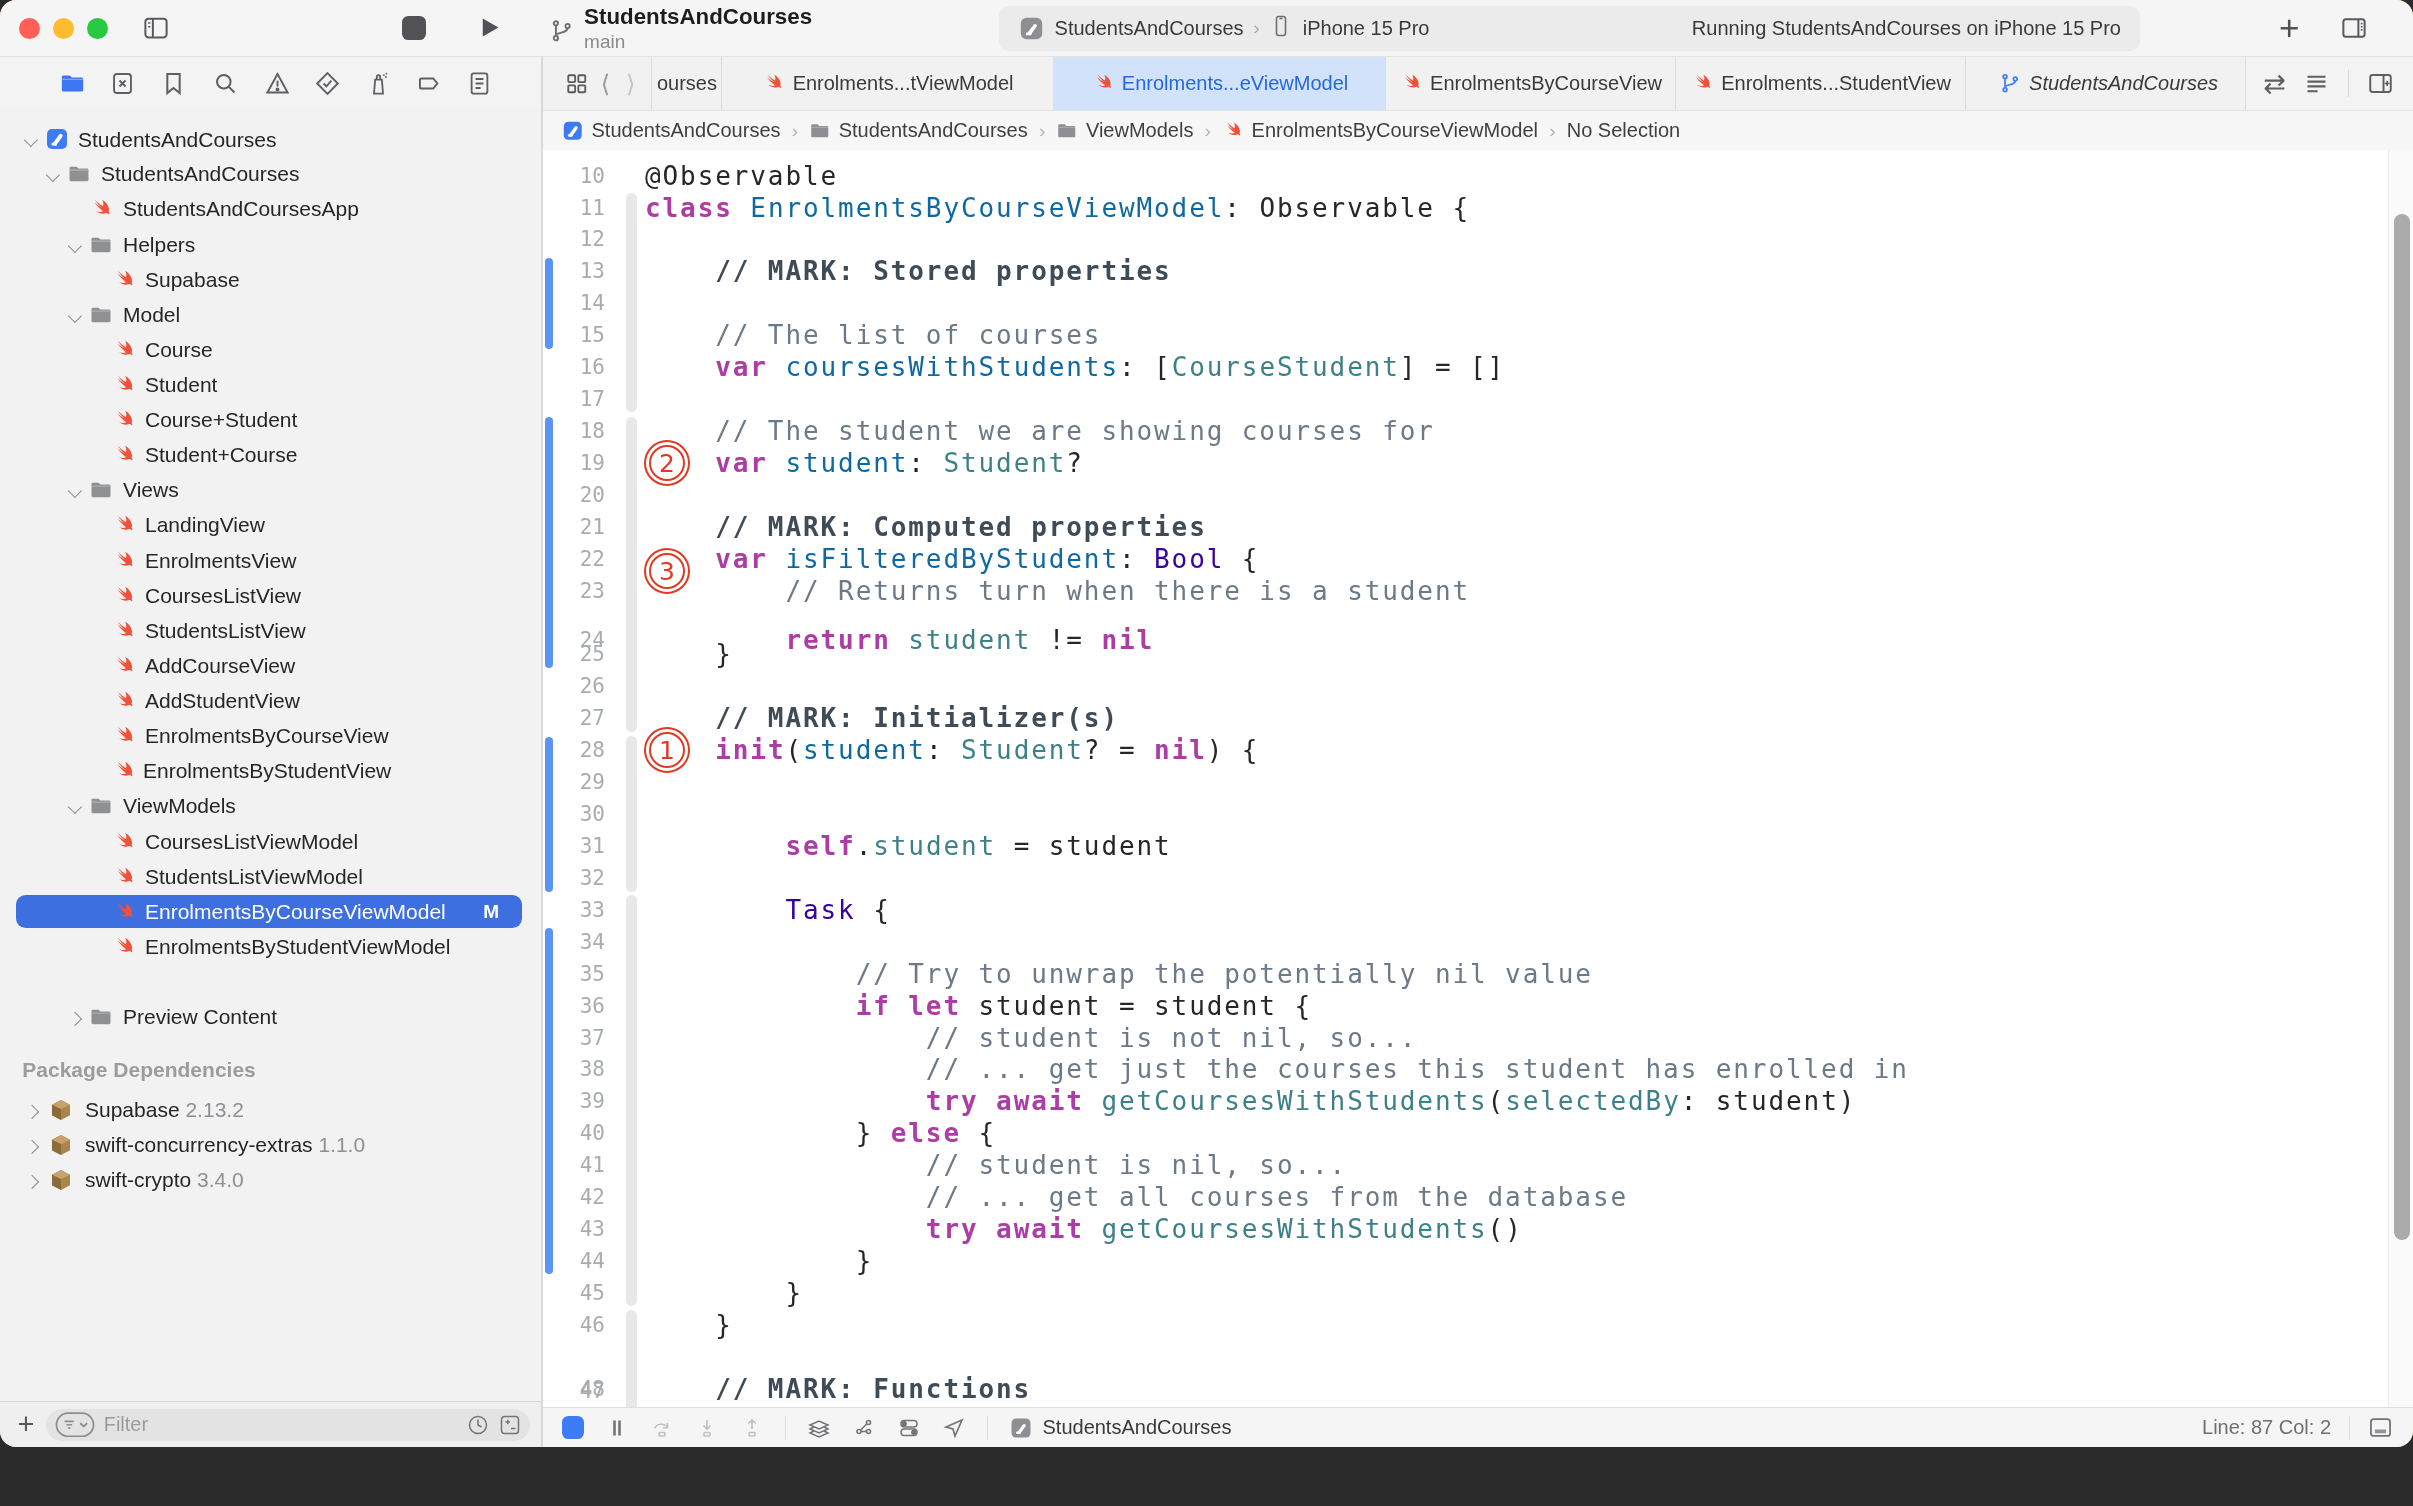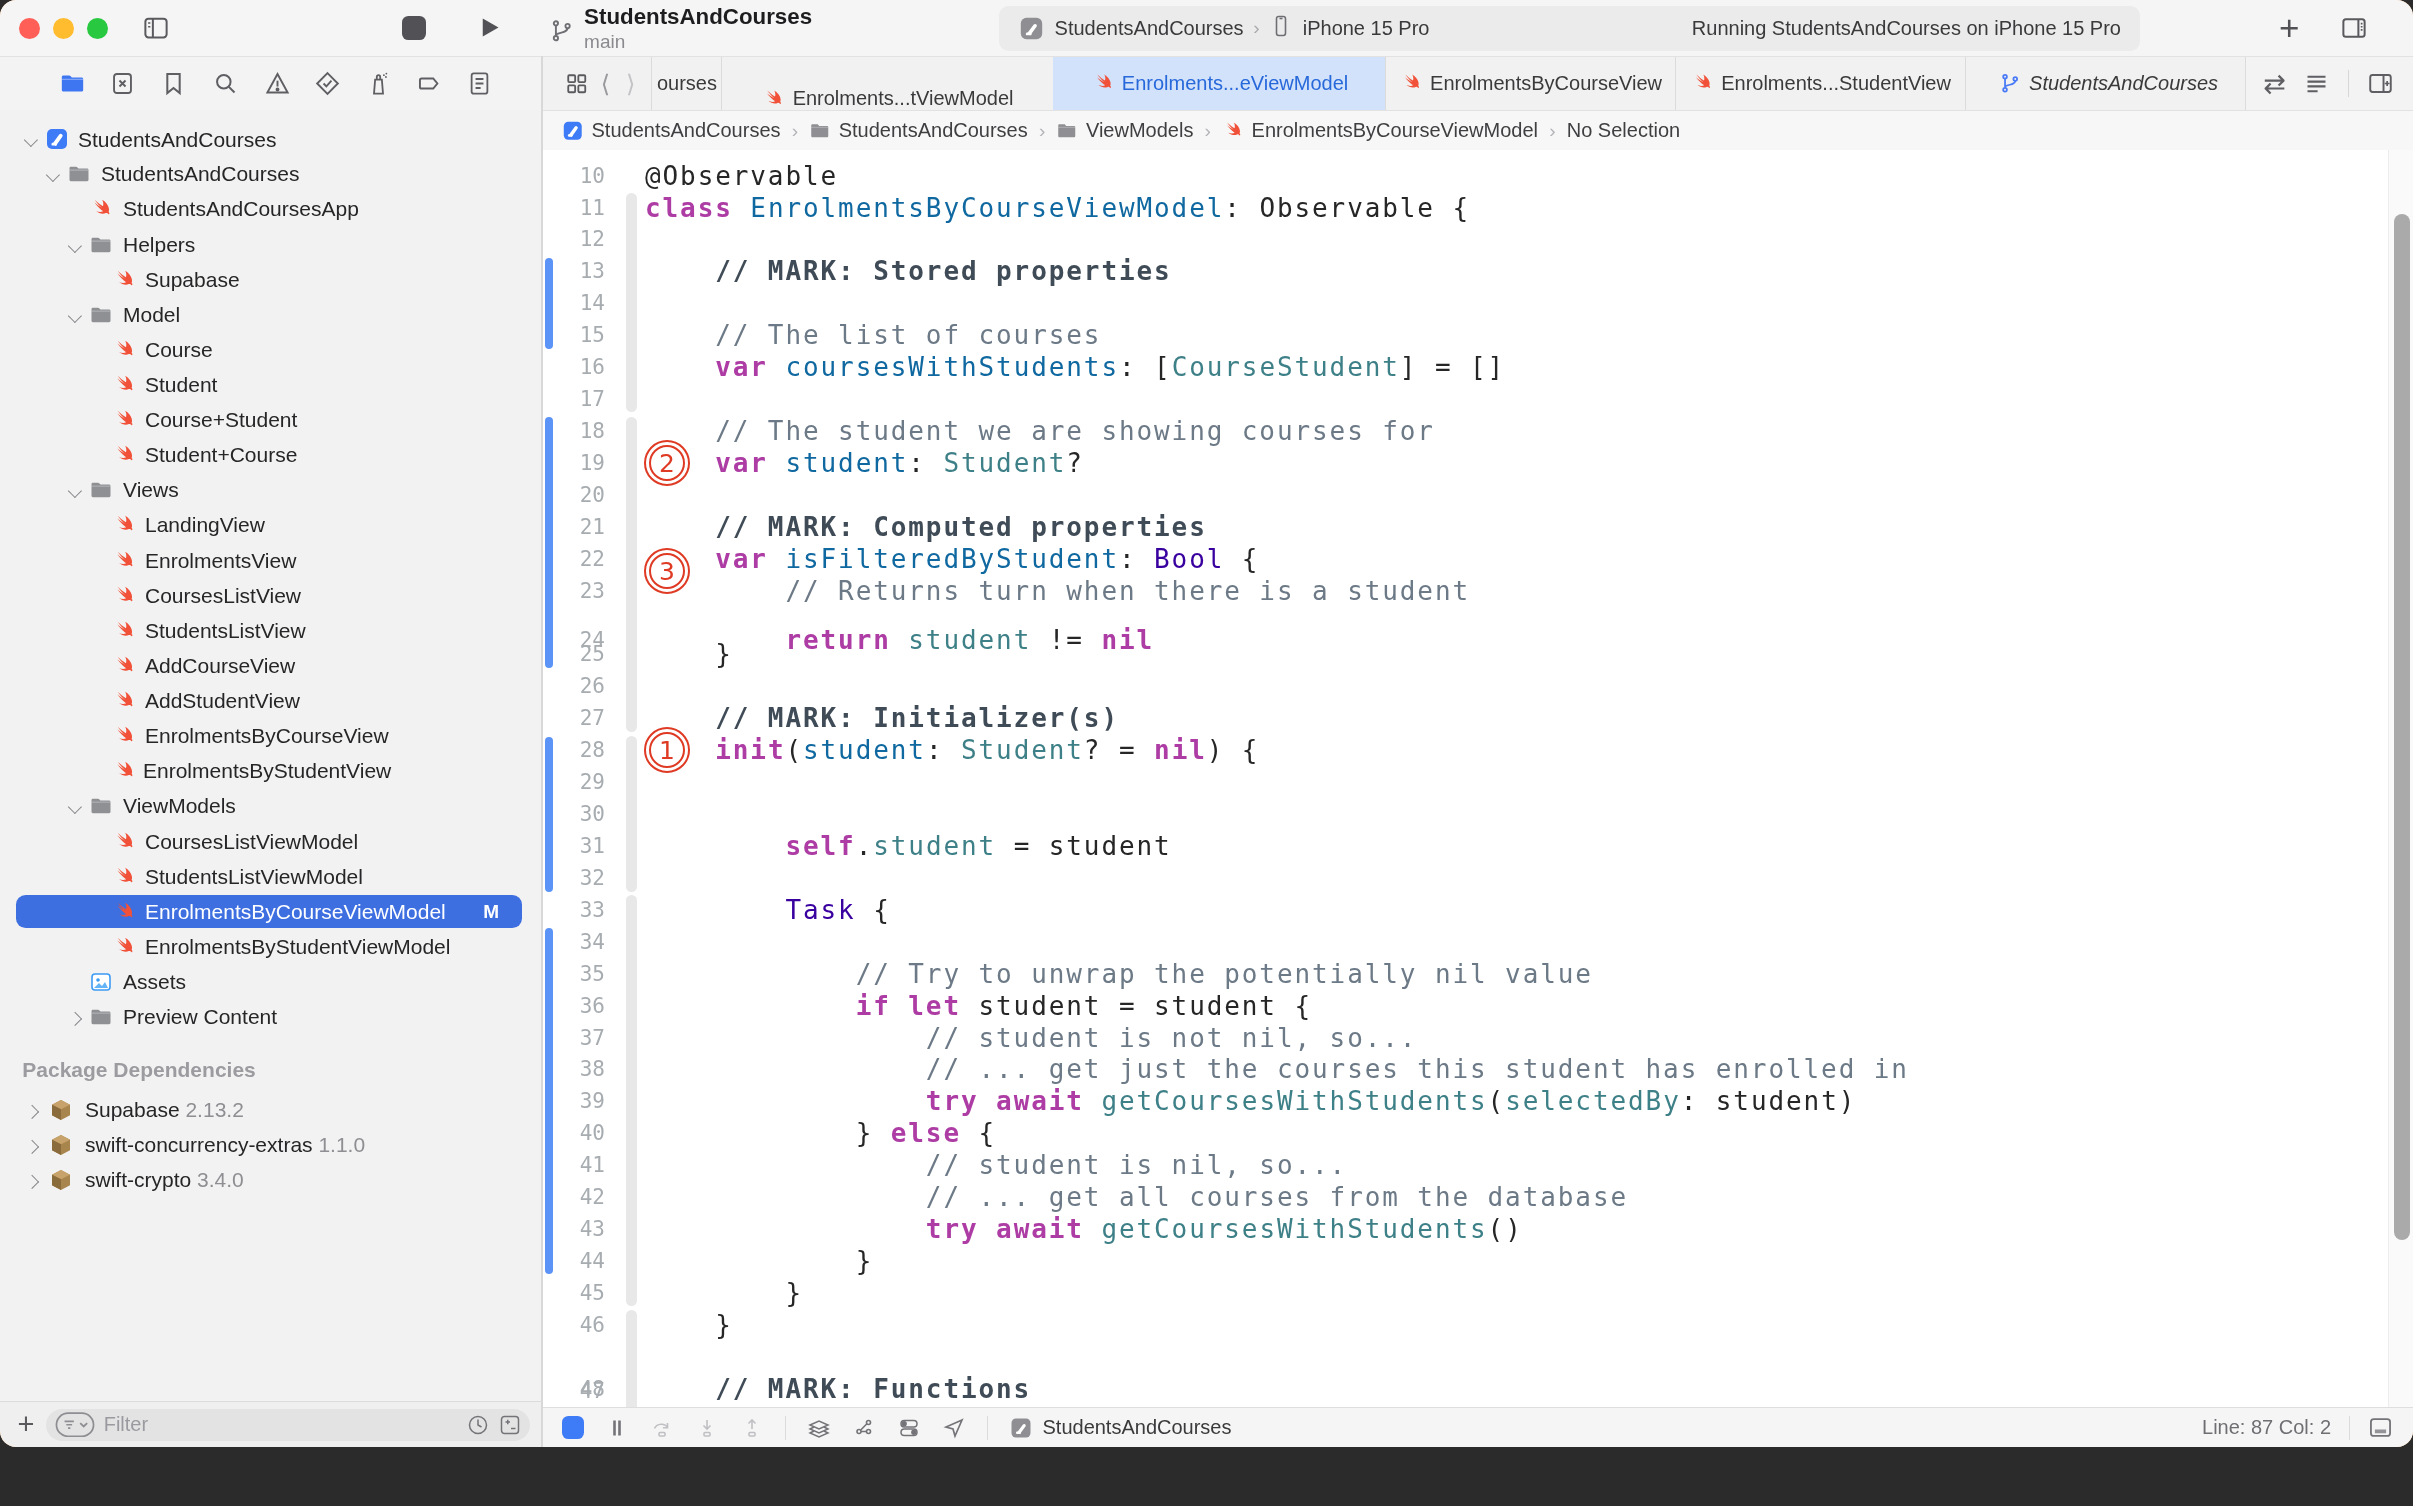--- a/index.html
+++ b/index.html
@@ -228,21 +228,21 @@
               <rect x="13.5" y="13.5" width="6.5" height="6.5" rx="1"></rect>
             </svg>
         </span>
         <span class="chevtxt">⟨</span>
         <span class="chevtxt" style="color:#C3C3C7;">⟩</span>
       </div>
       <div class="tabs">
           <div class="tab" style="flex: 0 0 69px;">
             <span class="tlabel">ourses</span>
           </div>
-          <div class="tab" style="flex: 0 0 331px; align-items: flex-end;">
+          <div class="tab" style="flex: 0 0 331px;">
             <span class="sico"><svg viewBox="0 0 24 24" width="100%" height="100%">
                 <path fill="#F05138" d="M19.6 15.1c1.1-2.6.2-5.9-2.1-8.7-1.2-1.5-2.8-2.7-4.4-3.6 1 1.5 1.4 3.3 1.2 4.9-.1.5-.2 1-.4 1.5C11 7.3 8.1 5 5.7 2.7c2 3 4.7 6 7.5 8.3-2.4-1.3-5.4-3.3-7.8-5.4 2.2 3.1 5.3 6.2 8.7 8.7-1.8.9-4.4.9-7.2-.2 3 2.4 7 3.3 9.9 2 1-.5 1.9-.1 2.5.9.3.5.9.3 1-.2.2-.6.1-1.2-.7-1.7z"></path>
               </svg></span>
             <span class="tlabel">Enrolments...tViewModel</span>
           </div>
           <div class="tab active" style="flex: 0 0 331px;">
             <span class="sico"><svg viewBox="0 0 24 24" width="100%" height="100%">
                 <path fill="#F05138" d="M19.6 15.1c1.1-2.6.2-5.9-2.1-8.7-1.2-1.5-2.8-2.7-4.4-3.6 1 1.5 1.4 3.3 1.2 4.9-.1.5-.2 1-.4 1.5C11 7.3 8.1 5 5.7 2.7c2 3 4.7 6 7.5 8.3-2.4-1.3-5.4-3.3-7.8-5.4 2.2 3.1 5.3 6.2 8.7 8.7-1.8.9-4.4.9-7.2-.2 3 2.4 7 3.3 9.9 2 1-.5 1.9-.1 2.5.9.3.5.9.3 1-.2.2-.6.1-1.2-.7-1.7z"></path>
               </svg></span>
             <span class="tlabel">Enrolments...eViewModel</span>
@@ -469,28 +469,20 @@
           </svg></span>
         <span class="tlabel" style="left: 145px;">EnrolmentsByCourseViewModel</span>
         <span class="badge">M</span>
       </div>
       <div class="trow" style="top: 819px;">
         <span class="ticon" style="left: 112px; position: absolute;"><svg viewBox="0 0 24 24" width="100%" height="100%">
             <path fill="#F05138" d="M19.6 15.1c1.1-2.6.2-5.9-2.1-8.7-1.2-1.5-2.8-2.7-4.4-3.6 1 1.5 1.4 3.3 1.2 4.9-.1.5-.2 1-.4 1.5C11 7.3 8.1 5 5.7 2.7c2 3 4.7 6 7.5 8.3-2.4-1.3-5.4-3.3-7.8-5.4 2.2 3.1 5.3 6.2 8.7 8.7-1.8.9-4.4.9-7.2-.2 3 2.4 7 3.3 9.9 2 1-.5 1.9-.1 2.5.9.3.5.9.3 1-.2.2-.6.1-1.2-.7-1.7z"></path>
           </svg></span>
         <span class="tlabel" style="left: 145px;">EnrolmentsByStudentViewModel</span>
       </div>
-      <div class="trow" style="top: 854px;">
-        <span class="ticon" style="left: 89px; position: absolute;"><svg viewBox="0 0 24 24" width="100%" height="100%">
-            <rect x="3" y="4" width="18" height="16" rx="3" fill="#fff" stroke="#3C9BF4" stroke-width="1.6"></rect>
-            <circle cx="9" cy="10" r="1.8" fill="#3C9BF4"></circle>
-            <path d="M5 18l5-5 3 3 3-4 3 6z" fill="#62B4F6"></path>
-          </svg></span>
-        <span class="tlabel" style="left: 123px;">Assets</span>
-      </div>
       <div class="trow" style="top: 889px;">
         <span class="chev right" style="left: 70px;"></span>
         <span class="ticon" style="left: 89px; position: absolute;"><svg viewBox="0 0 24 24" width="100%" height="100%">
             <path fill="currentColor" d="M2.5 6.2c0-.8.6-1.4 1.4-1.4h5.2c.4 0 .8.2 1.1.5L11.4 6.6h8.7c.8 0 1.4.6 1.4 1.4v9.8c0 .8-.6 1.4-1.4 1.4H3.9c-.8 0-1.4-.6-1.4-1.4V6.2z"></path>
             <path fill="#fff" opacity=".3" d="M2.5 7.6h19v1.1h-19z"></path>
           </svg></span>
         <span class="tlabel" style="left: 123px;">Preview Content</span>
       </div>
       <div class="pkghdr" style="top: 948px;">Package Dependencies</div>
       <div class="trow" style="top: 982px;">

